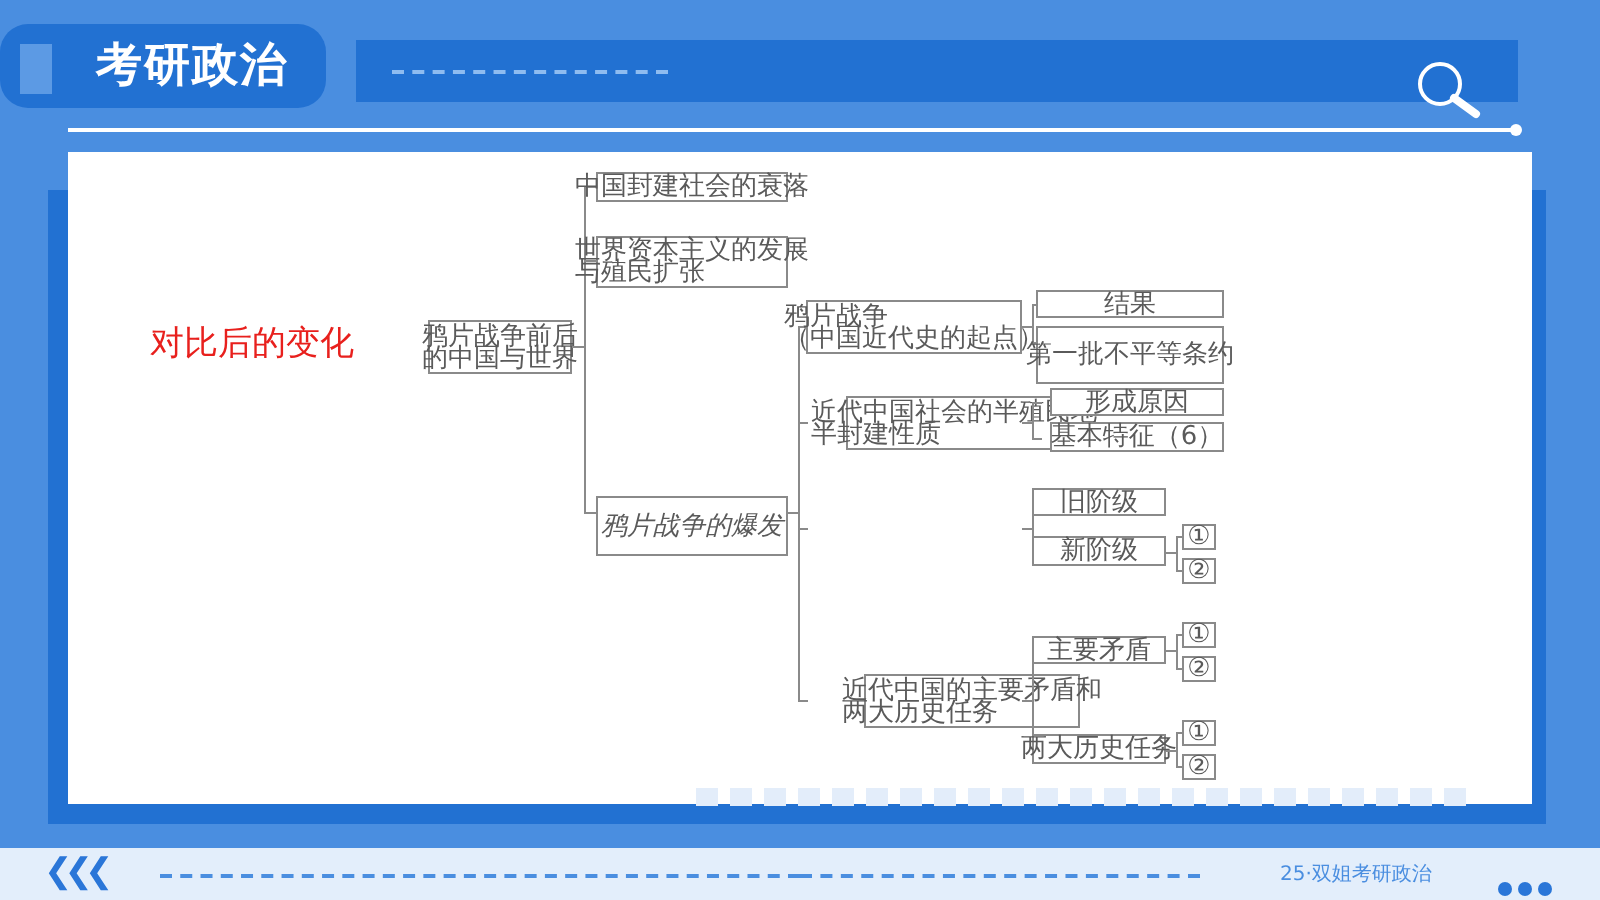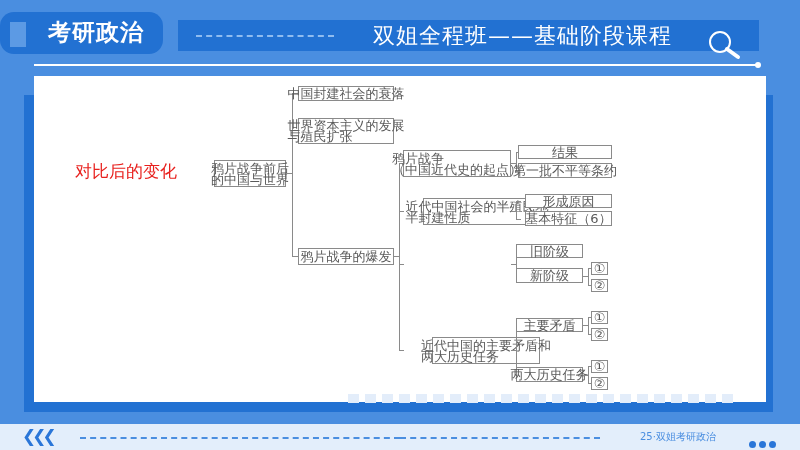--- a/index.html
+++ b/index.html
@@ -35,21 +35,20 @@
   </style>
 </head>
 <body>
 
 <div class="abs hdr-left">
   <div class="sq"></div>
   <div class="txt">考研政治</div>
 </div>
 <div class="abs hdr-right">
   <div class="dash"></div>
-  <div class="ttl">双姐全程班——基础阶段课程</div>
 </div>
 <div class="abs search">
   <svg width="40" height="36" viewBox="0 0 40 36">
     <circle cx="14" cy="14" r="10" fill="none" stroke="#fff" stroke-width="2"></circle>
     <line x1="21" y1="21" x2="32" y2="29" stroke="#fff" stroke-width="4" stroke-linecap="round"></line>
   </svg>
 </div>
 <div class="abs hline"></div>
 <div class="abs hdot"></div>
 
@@ -64,42 +63,42 @@
 的中国与世界</div>
   <div class="ln" style="left:286px;top:173px;width:6px;height:1px;"></div>
   <div class="ln" style="left:292px;top:93px;width:1px;height:163px;"></div>
 
   <div class="ln" style="left:292px;top:93px;width:6px;height:1px;"></div>
   <div class="node" style="left:298px;top:86px;width:96px;height:15px;">中国封建社会的衰落</div>
   <div class="ln" style="left:292px;top:130px;width:6px;height:1px;"></div>
   <div class="node" style="left:298px;top:118px;width:96px;height:26px;white-space:pre;">世界资本主义的发展
 与殖民扩张</div>
   <div class="ln" style="left:292px;top:256px;width:6px;height:1px;"></div>
-  <div class="node" style="left:298px;top:248px;width:96px;height:17px;">鸦片战争的爆发</div>
+  <div class="node" style="left:298px;top:248px;width:96px;height:30px;font-style:italic;">鸦片战争的爆发</div>
 
   <div class="ln" style="left:394px;top:256px;width:5px;height:1px;"></div>
   <div class="ln" style="left:399px;top:163px;width:1px;height:187px;"></div>
 
   <div class="ln" style="left:399px;top:163px;width:5px;height:1px;"></div>
   <div class="node" style="left:403px;top:150px;width:108px;height:27px;white-space:pre;">鸦片战争
 （中国近代史的起点）</div>
   <div class="ln" style="left:399px;top:211px;width:5px;height:1px;"></div>
   <div class="node" style="left:423px;top:198px;width:108px;height:27px;white-space:pre;">近代中国社会的半殖民地
 半封建性质</div>
   <div class="ln" style="left:399px;top:264px;width:5px;height:1px;"></div>
   <div class="ln" style="left:399px;top:350px;width:5px;height:1px;"></div>
   <div class="node" style="left:403px;top:337px;width:108px;height:27px;white-space:pre;margin-left:29px;">近代中国的主要矛盾和
 两大历史任务</div>
 
   <div class="ln" style="left:511px;top:163px;width:5px;height:1px;"></div>
   <div class="ln" style="left:516px;top:152px;width:1px;height:19px;"></div>
   <div class="ln" style="left:516px;top:152px;width:5px;height:1px;"></div>
   <div class="node" style="left:518px;top:145px;width:94px;height:14px;">结果</div>
   <div class="ln" style="left:516px;top:171px;width:5px;height:1px;"></div>
-  <div class="node" style="left:518px;top:163px;width:94px;height:15px;">第一批不平等条约</div>
+  <div class="node" style="left:518px;top:163px;width:94px;height:29px;">第一批不平等条约</div>
 
   <div class="ln" style="left:511px;top:211px;width:5px;height:1px;"></div>
   <div class="ln" style="left:516px;top:201px;width:1px;height:18px;"></div>
   <div class="ln" style="left:516px;top:201px;width:5px;height:1px;"></div>
   <div class="node" style="left:525px;top:194px;width:87px;height:14px;">形成原因</div>
   <div class="ln" style="left:516px;top:219px;width:5px;height:1px;"></div>
   <div class="node" style="left:525px;top:211px;width:87px;height:15px;">基本特征（6）</div>
 
   <div class="ln" style="left:511px;top:264px;width:5px;height:1px;"></div>
   <div class="ln" style="left:516px;top:251px;width:1px;height:25px;"></div>

